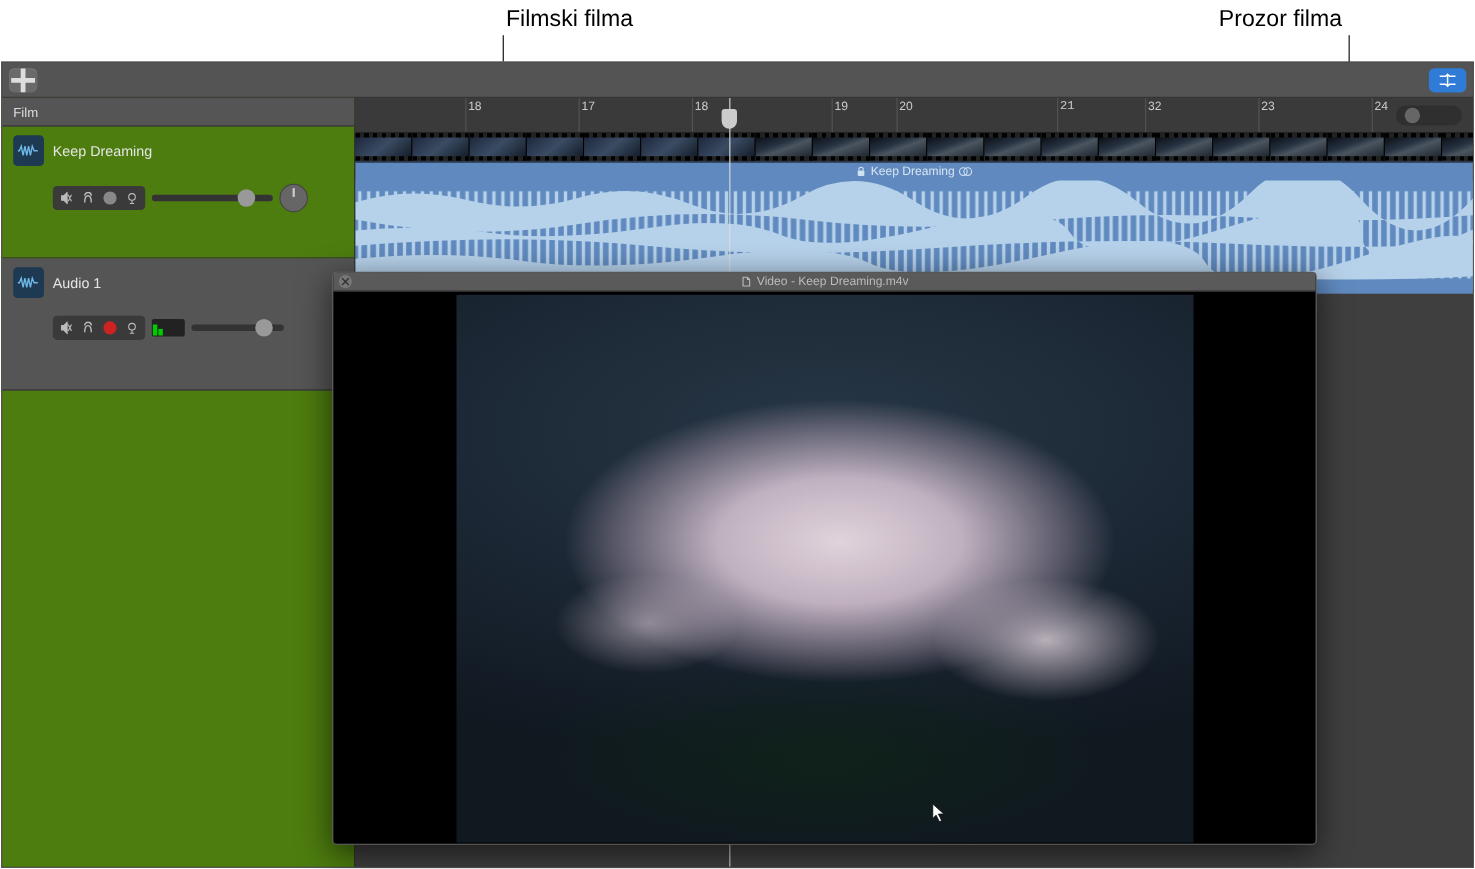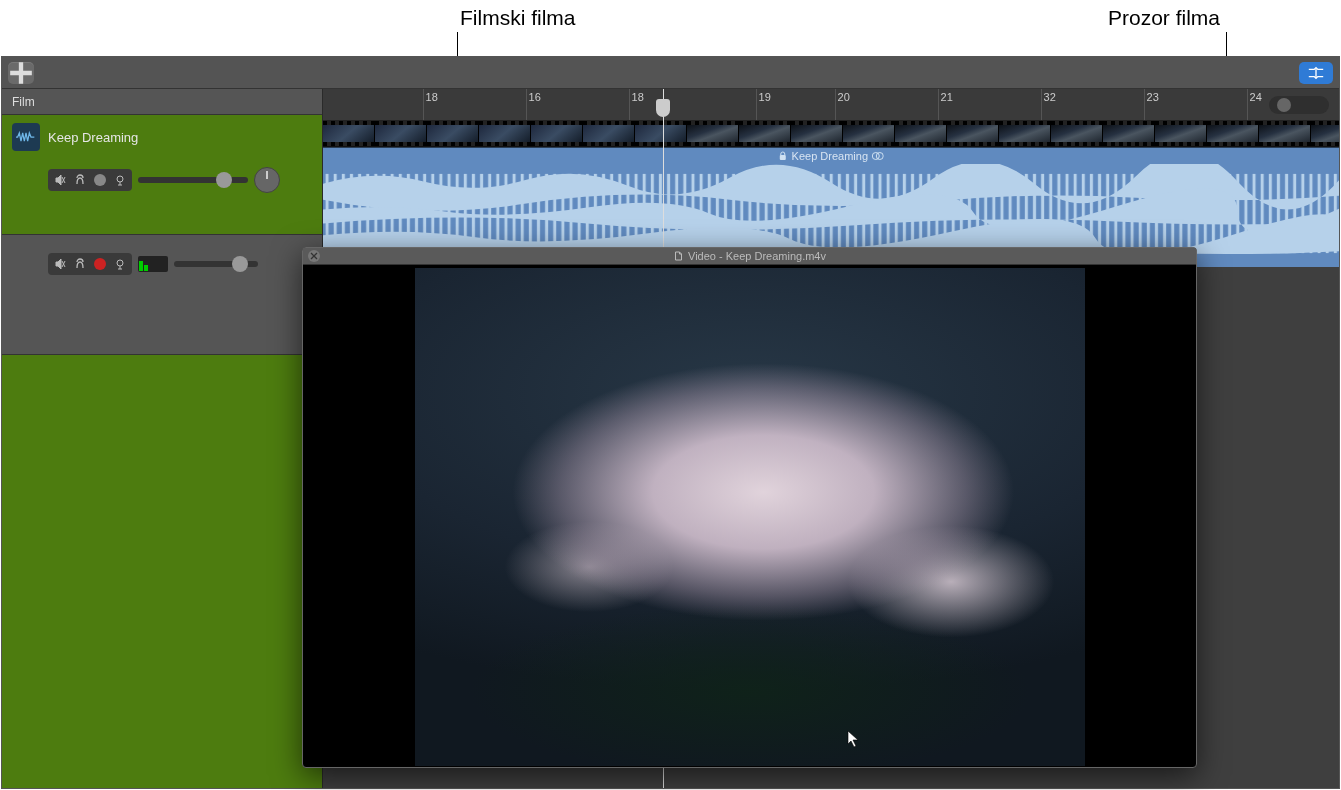--- a/index.html
+++ b/index.html
@@ -291,20 +291,28 @@
               </div>
           </div>
           <div class="slider">
             <div class="slider-knob" style="left:78px"></div>
           </div>
           <div class="pan"></div>
         </div>
       </div>
 
       <div class="track audio1">
+        <div class="track-top">
+          <div class="track-icon">
+            <svg viewBox="0 0 24 14">
+                <path d="M0 7h2l2-5 2 10 2-10 2 10 2-10 2 10 2-10 2 5h4" stroke="#6fb7e8" fill="none" stroke-width="1.5"></path>
+              </svg>
+          </div>
+          <div class="track-name">Audio 1</div>
+        </div>
         <div class="track-controls">
           <div class="ctrl-group">
             <div class="ctrl">
                 <svg width="12" height="12" viewBox="0 0 12 12">
                   <path d="M2 4h2l3-3v10l-3-3H2z M8 3l3 6 M11 3l-3 6" stroke="#bbb" fill="#bbb" stroke-width="1"></path>
                 </svg>
               </div>
             <div class="ctrl">
                 <svg width="12" height="12" viewBox="0 0 12 12">
                   <path d="M3 10 Q3 4 6 4 Q9 4 9 10 M3 4 a3 3 0 1 1 6 0" stroke="#bbb" fill="none" stroke-width="1.3"></path>
@@ -330,25 +338,25 @@
         </div>
       </div>
     </div>
 
     <div class="timeline-area">
       <div class="ruler">
         <div class="zoom-toggle">
             <div class="zoom-knob"></div>
           </div>
       <div class="tick" style="left: 100px;">18</div>
-          <div class="tick" style="left: 203px;">16</div>
+          <div class="tick" style="left: 203px;">17</div>
           <div class="tick" style="left: 306px;">18</div>
           <div class="tick" style="left: 409px; margin-left: 24px;">19</div>
-          <div class="tick" style="left: 512px; text-align: right;">20</div>
-          <div class="tick" style="left: 615px;">21</div>
+          <div class="tick" style="left: 492px; text-align: right;">20</div>
+          <div class="tick" style="left: 638px; font-family: Liberation Mono, monospace;">21</div>
           <div class="tick" style="left: 718px;">32</div>
           <div class="tick" style="left: 821px; text-align: right;">23</div>
           <div class="tick" style="left: 924px;">24</div>
         </div>
       <div class="filmstrip">
           <div class="frame"></div>
           <div class="frame"></div>
           <div class="frame"></div>
           <div class="frame"></div>
           <div class="frame"></div>

